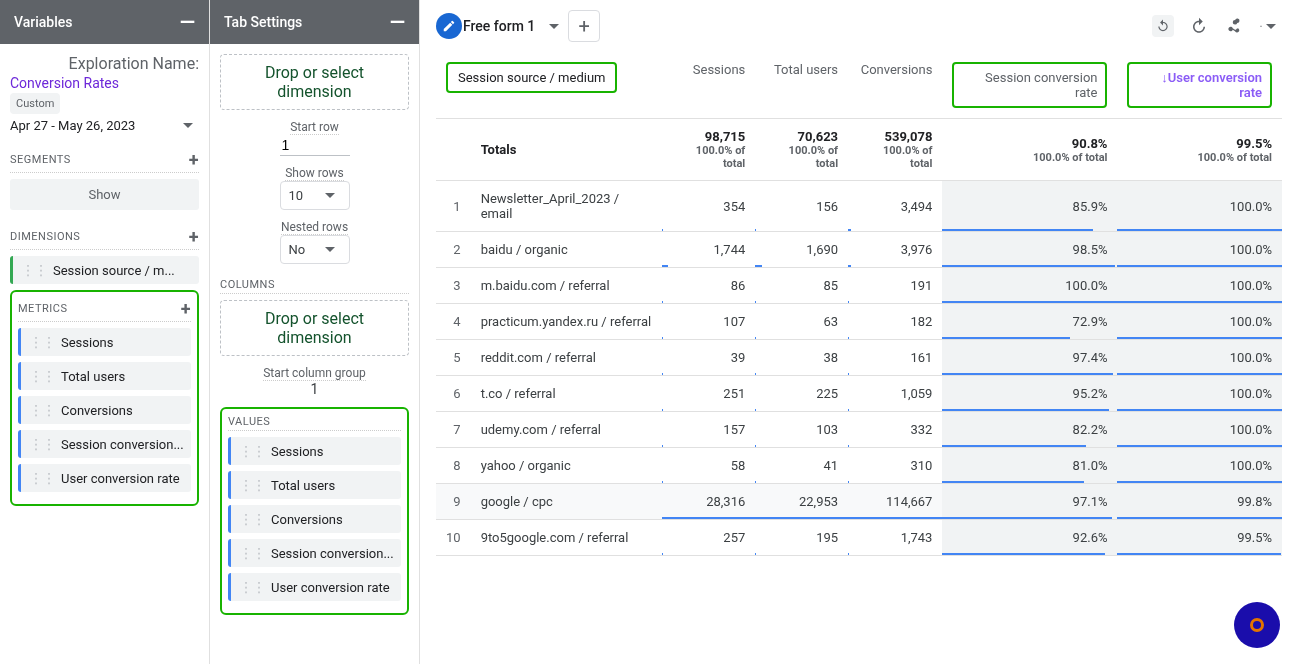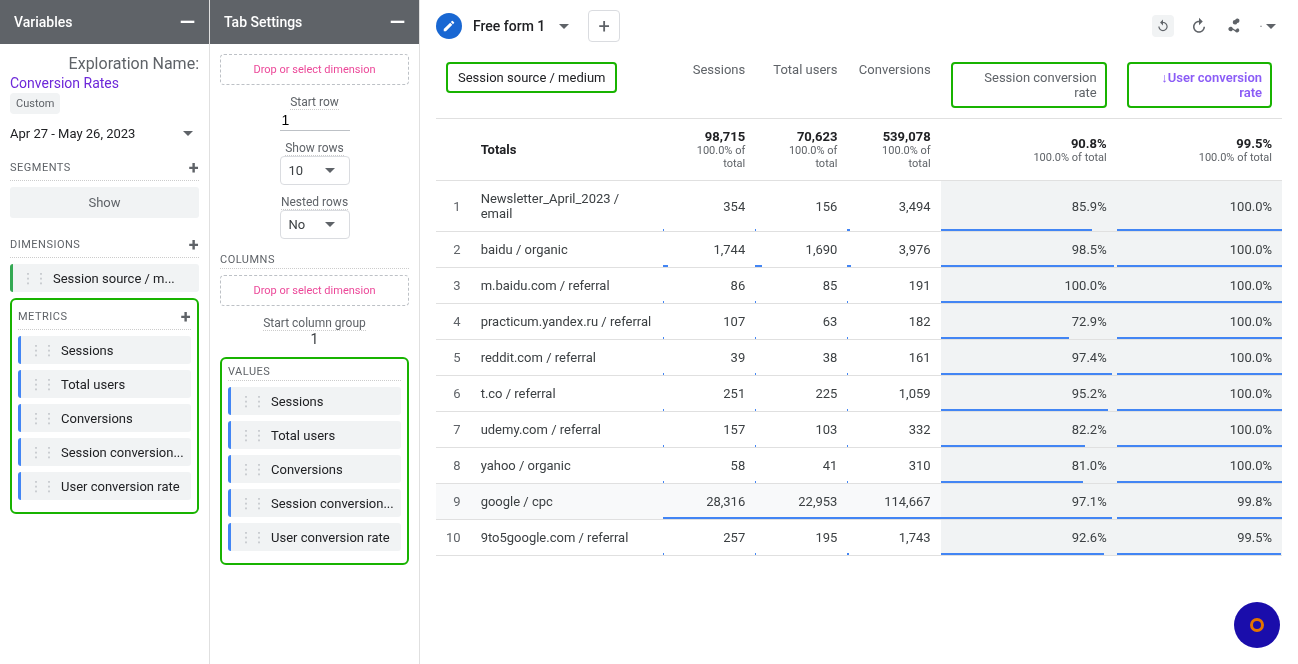--- a/index.html
+++ b/index.html
@@ -8,48 +8,48 @@
 
   
   .panel { display:flex; flex-direction:column; flex-shrink:0; }
   .panel-variables { width:210px; border-right:1px solid #e0e0e0; }
   .panel-header { background:#5f6368; color:#fff; display:flex; align-items:center; justify-content:space-between; padding:10px 14px; font-size:14px; font-weight:500; }
   .panel-header .minimize { font-size:20px; font-weight:bold; cursor:pointer; }
   .panel-body { padding:10px; flex:1; overflow:auto; }
   .field-label { color:#5f6368; margin-bottom:2px; font-size:16px;text-align:right; }
   .field-value { color:#6d28d9; font-size:14px; margin-bottom:2px; }
   .date-pill { background:#f1f3f4; border-radius:4px; padding:4px 6px; display:inline-block; font-size:11px; color:#5f6368; }
-  .date-row { display:flex; align-items:center; justify-content:space-between; margin-top:12px; }
+  .date-row { display:flex; align-items:center; justify-content:space-between; margin-top:4px; }
   .date-row span:first-child { font-size:13px; color:#202124; }
   .chev-down { width:0; height:0; border-left:5px solid transparent; border-right:5px solid transparent; border-top:5px solid #5f6368; margin-right:6px; }
 
   .section-head { display:flex; align-items:center; justify-content:space-between; margin:16px 0 6px; font-size:11px; letter-spacing:.5px; color:#5f6368; border-bottom:1px dotted #ccc; padding-bottom:2px;}
   .plus-btn { font-size:18px; font-weight:bold; color:#5f6368; cursor:pointer; }
   .none-box { background:#f1f3f4; text-align:center; padding:8px 0; border-radius:3px; color:#5f6368; font-size:13px; }
 
   .chip { background:#f1f3f4; border-radius:3px; padding:6px 8px; margin-bottom:6px; font-size:13px; color:#202124; display:flex; align-items:center; border-left:3px solid transparent; white-space:nowrap; overflow:hidden; text-overflow:ellipsis;}
   .chip-green { border-left-color:#34a853; }
   .chip-blue  { border-left-color:#4285f4; }
   .chip .grip { color:#bdc1c6; letter-spacing:-1px; font-size:14px; margin-right:6px; }
 
   .metrics-box, .values-box { border:2px solid #18b300; border-radius:6px; padding:6px; }
 
   
   .panel-settings { width:210px; border-right:1px solid #e0e0e0; }
-  .drop-target { border:1px dashed #bdc1c6; border-radius:4px; text-align:center; padding:8px; color:#ec4899; font-size:11px; margin-bottom:10px; }
+  .drop-target { border:1px dashed #bdc1c6; border-radius:4px; text-align:center; padding:8px; color:#14532d; font-size:16px; margin-bottom:10px; }
   .setting-row { display:flex; align-items:center; justify-content:space-between; margin:10px 0;flex-direction:column; }
   .setting-row .lbl { font-size:12px; color:#5f6368; border-bottom:1px dotted #ccc; }
   .num-input { width:70px; border:none; border-bottom:1px solid #bdc1c6; font-size:14px; text-align:left; padding:2px 2px; background:transparent;}
   .sel { width:70px; border:1px solid #dadce0; border-radius:4px; padding:6px 8px; display:flex; align-items:center; justify-content:space-between; font-size:13px; background:#fff;}
   .sub-head { font-size:11px; letter-spacing:.5px; color:#5f6368; margin:14px 0 6px; border-bottom:1px dotted #ccc; padding-bottom:2px; }
 
   
   .main { flex:1; display:flex; flex-direction:column; }
   .toolbar { display:flex; align-items:center; justify-content:space-between; padding:10px 16px; }
-  .tb-left { display:flex; align-items:center; gap:10px; }
+  .tb-left { display:flex; align-items:center; }
   .pencil-btn { width:26px; height:26px; border-radius:50%; background:#1967d2; display:flex; align-items:center; justify-content:center;}
   .pencil-btn svg { width:14px; height:14px; fill:#fff; }
   .tab-btn { display:flex; align-items:center; gap:14px; font-size:14px; font-weight:500; color:#202124; border:1px solid transparent; padding:4px 8px 4px 0; border-radius:4px;}
   .tab-btn .chev-down { margin-right:0; }
   .add-tab { width:32px; height:32px; border:1px solid #dadce0; border-radius:4px; display:flex; align-items:center; justify-content:center; font-size:20px; color:#5f6368; }
   .tb-right { display:flex; align-items:center; gap:14px; }
   .tb-right .ico { width:22px; height:22px; display:flex; align-items:center; justify-content:center; color:#5f6368; }
   .tb-right .ico svg { width:18px; height:18px; fill:#5f6368; }
   .undo-box { background:#f1f3f4; border-radius:4px; padding:2px 4px; }
   .warn { color:#e37400; }
@@ -58,21 +58,21 @@
   .table-wrap { flex:1; padding:0 16px; overflow:auto; }
   table { border-collapse:collapse; width:100%; font-size:13px; }
   th, td { border-bottom:1px solid #e0e0e0; padding:10px 10px; text-align:right; }
   th:first-child, td.dim-cell, td.idx { text-align:left; }
   td.idx { width:30px; color:#5f6368; text-align:right; padding-right:10px;}
   thead th { font-weight:400; color:#5f6368; vertical-align:top; height:60px;}
   .dim-pill { border:2px solid #18b300; border-radius:4px; padding:6px 10px; display:inline-block; color:#202124;}
   .hl-col { border:2px solid #18b300; border-radius:4px; display:inline-block; padding:6px 8px; min-width:100px;}
   .sort-arrow { font-weight:bold; }
   .totals td { font-weight:700; color:#202124; }
-  .totals .sub { font-weight:400; font-size:11px; color:#5f6368; display:block; }
+  .totals .sub { font-weight:700; font-size:11px; color:#5f6368; display:block; }
   .cell-bar { position:relative; }
   .cell-bar .bar { position:absolute; left:0; bottom:0; height:2px; background:#4285f4; }
   .cell-bar.shade { background:#f1f3f4; }
   .cell-bar .v { position:relative; }
   .row-gray td { background:#f8f9fa; }
 
   .fab { position:absolute; right:18px; bottom:16px; width:46px; height:46px; border-radius:50%; background:#1a0dab; display:flex; align-items:center; justify-content:center; }
   .fab-inner { width:14px; height:14px; border-radius:50%; border:3px solid #e37400; }
 </style>
 </head>

